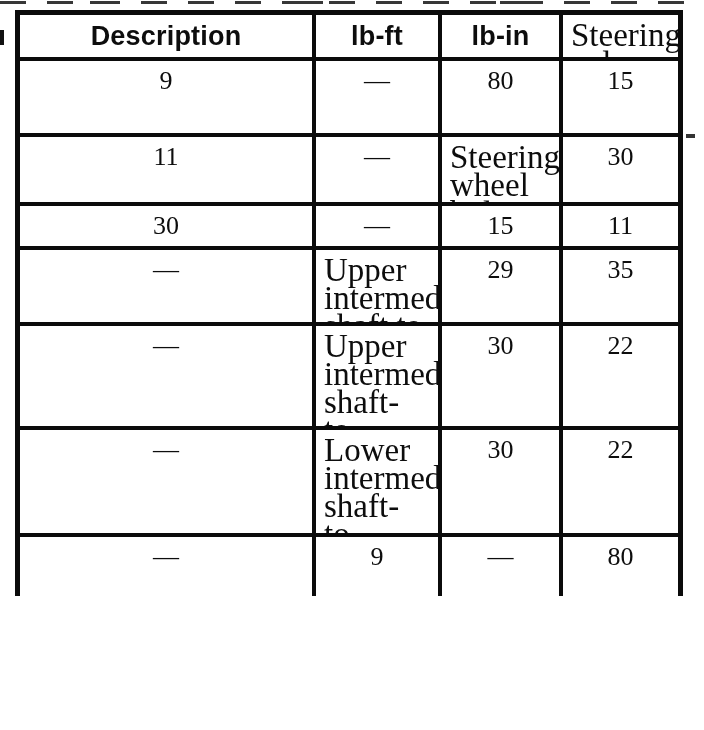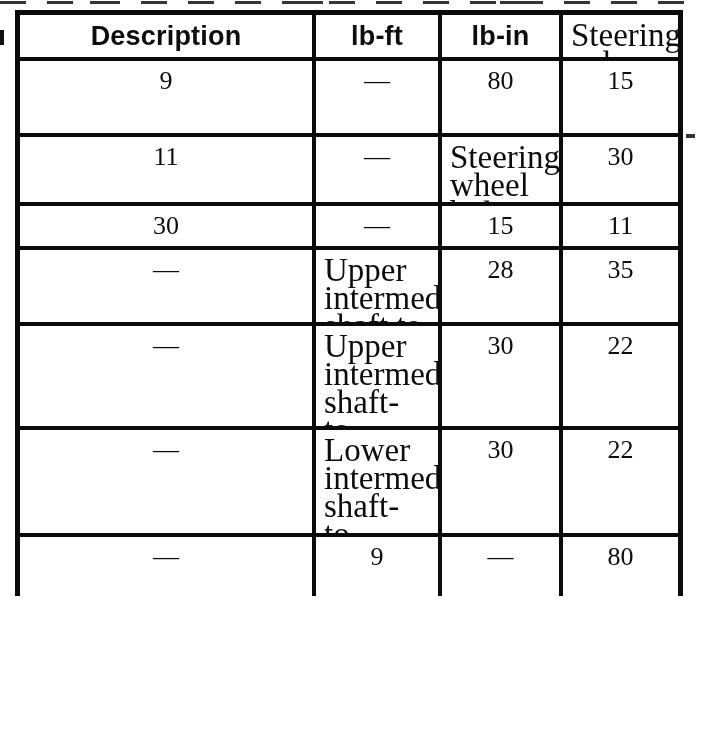--- a/index.html
+++ b/index.html
@@ -118,21 +118,21 @@
     <div class="cell val">30</div>
     <div class="cell val">—</div>
 
     <div class="cell val">15</div>
     <div class="cell val">11</div>
     <div class="cell val">—</div>
 
     <div class="cell desc">Upper intermediate
 shaft to lower
 intermediate shaft bolt</div>
-    <div class="cell val">28</div>
+    <div class="cell val">29</div>
     <div class="cell val">35</div>
     <div class="cell val">—</div>
 
     <div class="cell desc">Upper intermediate
 shaft-to-column isolator
 pinch bolt</div>
     <div class="cell val">30</div>
     <div class="cell val">22</div>
     <div class="cell val">—</div>
 

